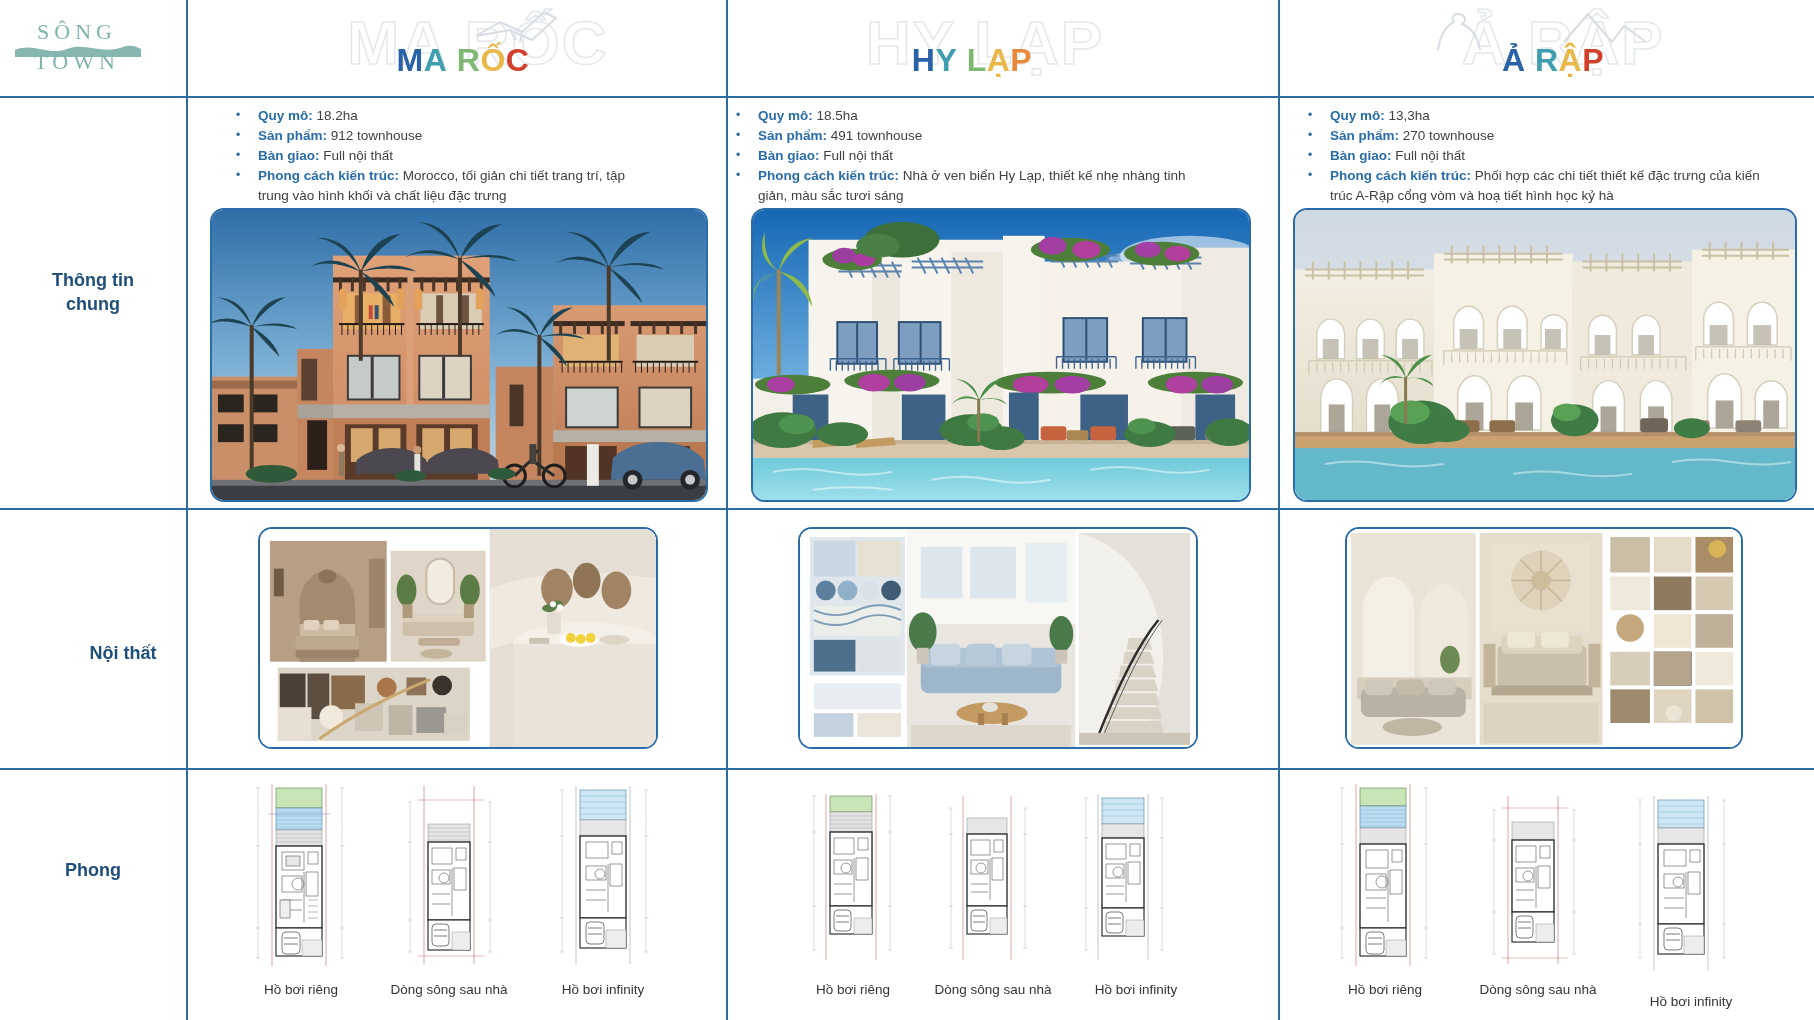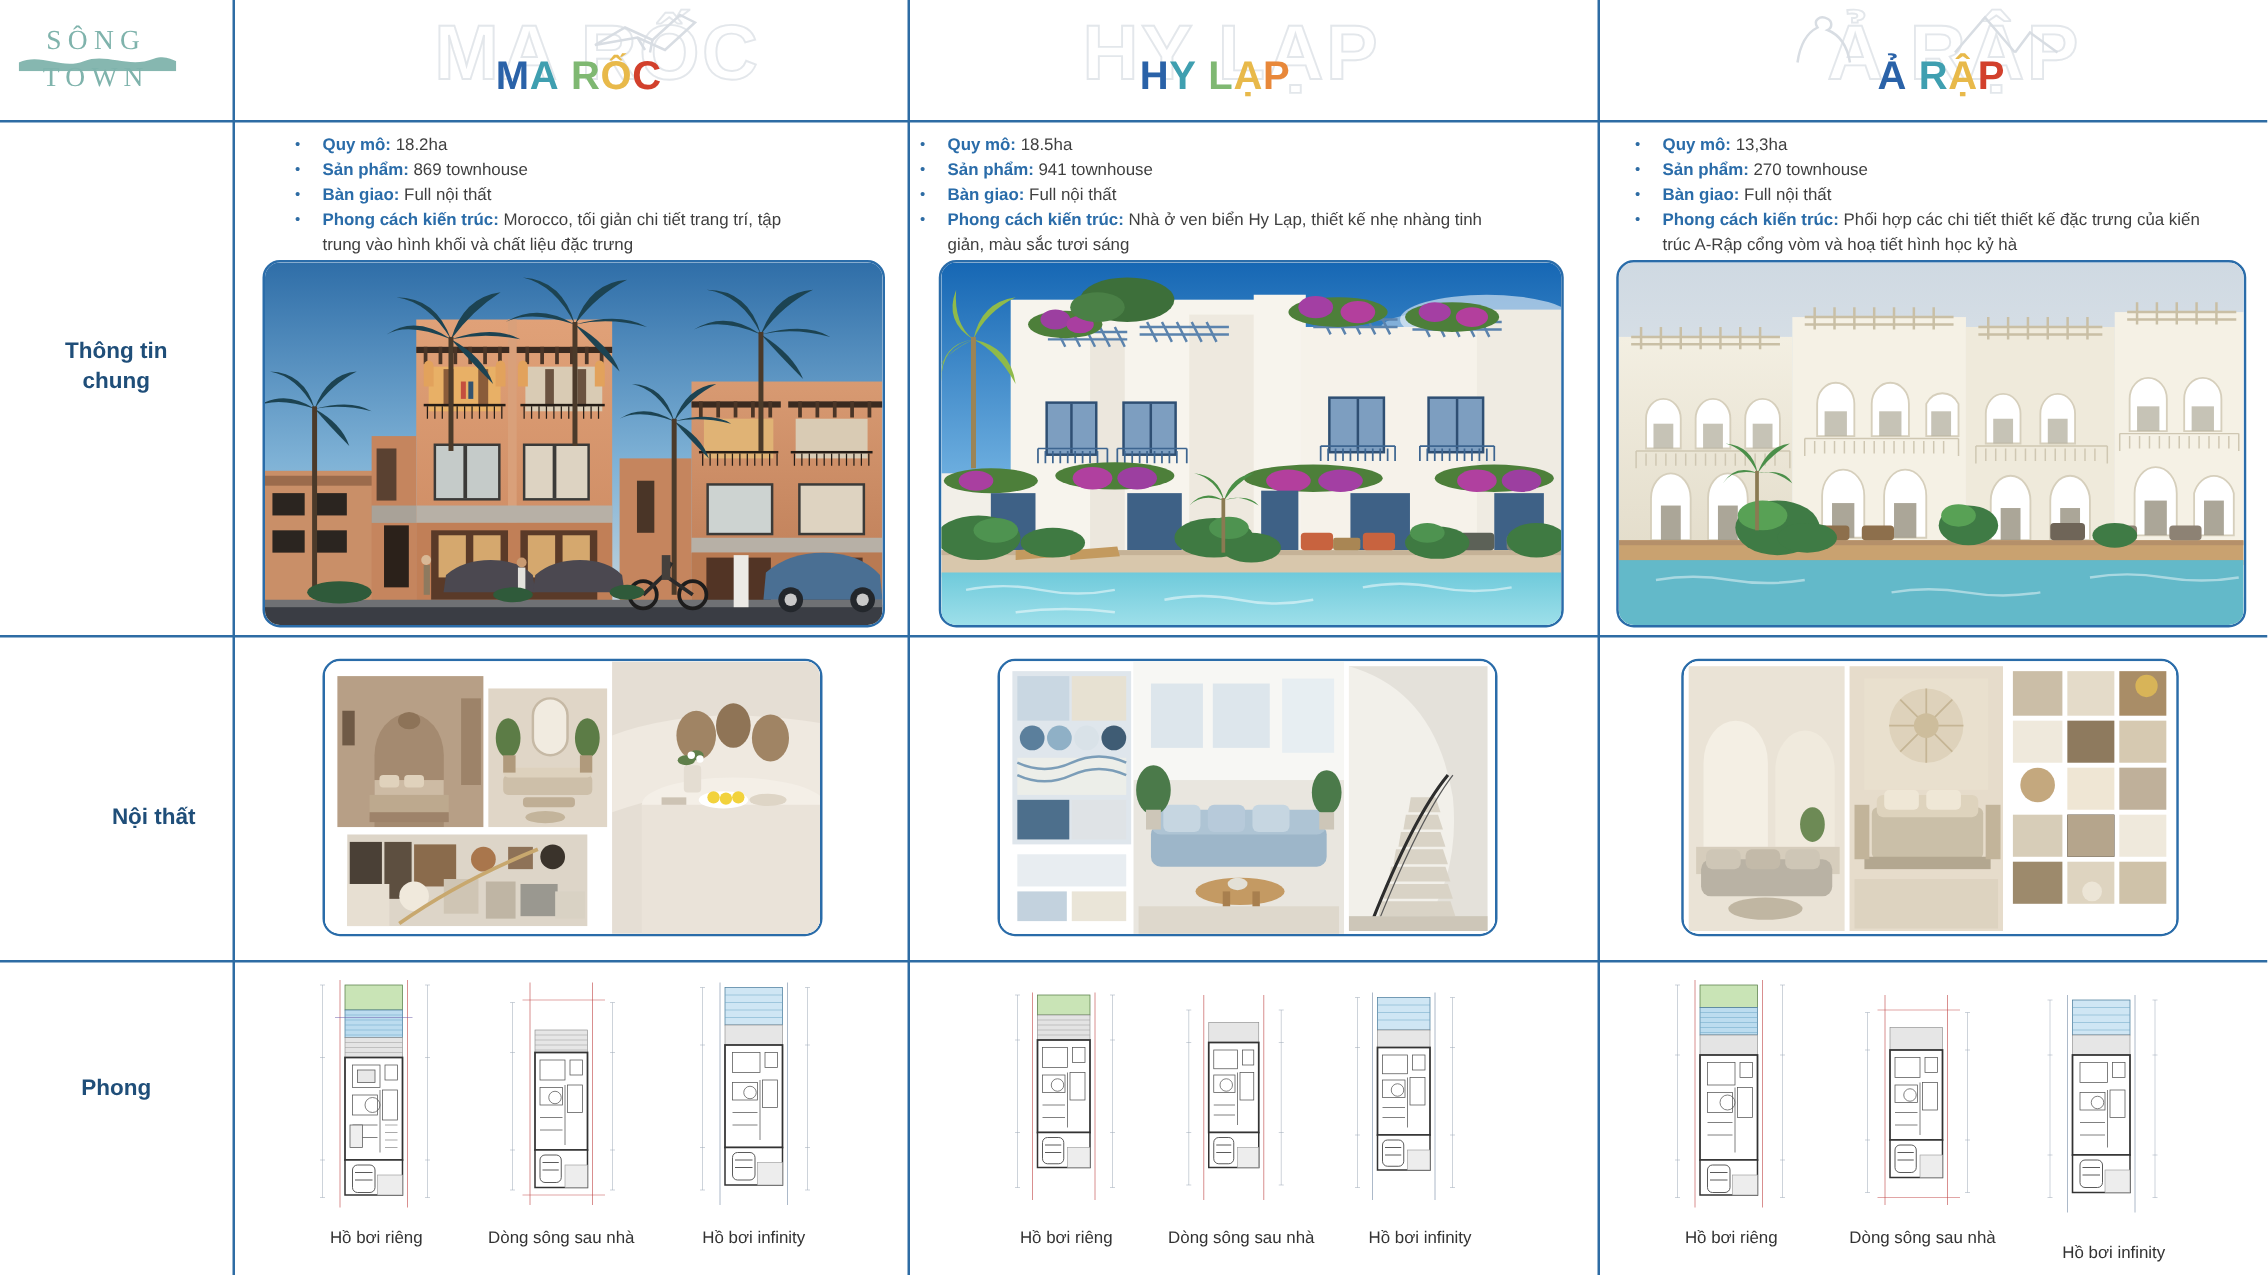--- a/index.html
+++ b/index.html
@@ -163,40 +163,40 @@
   <div class="row-label" style="top:641px;margin-left:30px;">Nội thất</div>
   <div class="row-label" style="top:858px;">Phong</div>
 
   <div class="bullets" style="left:236px; top:106px; width:420px;">
     <div class="bullet">
         <span class="dot">•</span>
         <span class="txt"><span class="lbl">Quy mô:</span> <span>18.2ha</span></span>
       </div>
     <div class="bullet">
         <span class="dot">•</span>
-        <span class="txt"><span class="lbl">Sản phẩm:</span> <span>869 townhouse</span></span>
+        <span class="txt"><span class="lbl">Sản phẩm:</span> <span>912 townhouse</span></span>
       </div>
     <div class="bullet">
         <span class="dot">•</span>
         <span class="txt"><span class="lbl">Bàn giao:</span> <span>Full nội thất</span></span>
       </div>
     <div class="bullet">
         <span class="dot">•</span>
         <span class="txt"><span class="lbl">Phong cách kiến trúc:</span> <span>Morocco, tối giản chi tiết trang trí, tập trung vào hình khối và chất liệu đặc trưng</span></span>
       </div>
   </div>
 
   <div class="bullets" style="left:736px; top:106px; width:450px;">
     <div class="bullet">
         <span class="dot">•</span>
         <span class="txt"><span class="lbl">Quy mô:</span> <span>18.5ha</span></span>
       </div>
     <div class="bullet">
         <span class="dot">•</span>
-        <span class="txt"><span class="lbl">Sản phẩm:</span> <span>941 townhouse</span></span>
+        <span class="txt"><span class="lbl">Sản phẩm:</span> <span>491 townhouse</span></span>
       </div>
     <div class="bullet">
         <span class="dot">•</span>
         <span class="txt"><span class="lbl">Bàn giao:</span> <span>Full nội thất</span></span>
       </div>
     <div class="bullet">
         <span class="dot">•</span>
         <span class="txt"><span class="lbl">Phong cách kiến trúc:</span> <span>Nhà ở ven biển Hy Lạp, thiết kế nhẹ nhàng tinh giản, màu sắc tươi sáng</span></span>
       </div>
   </div>

